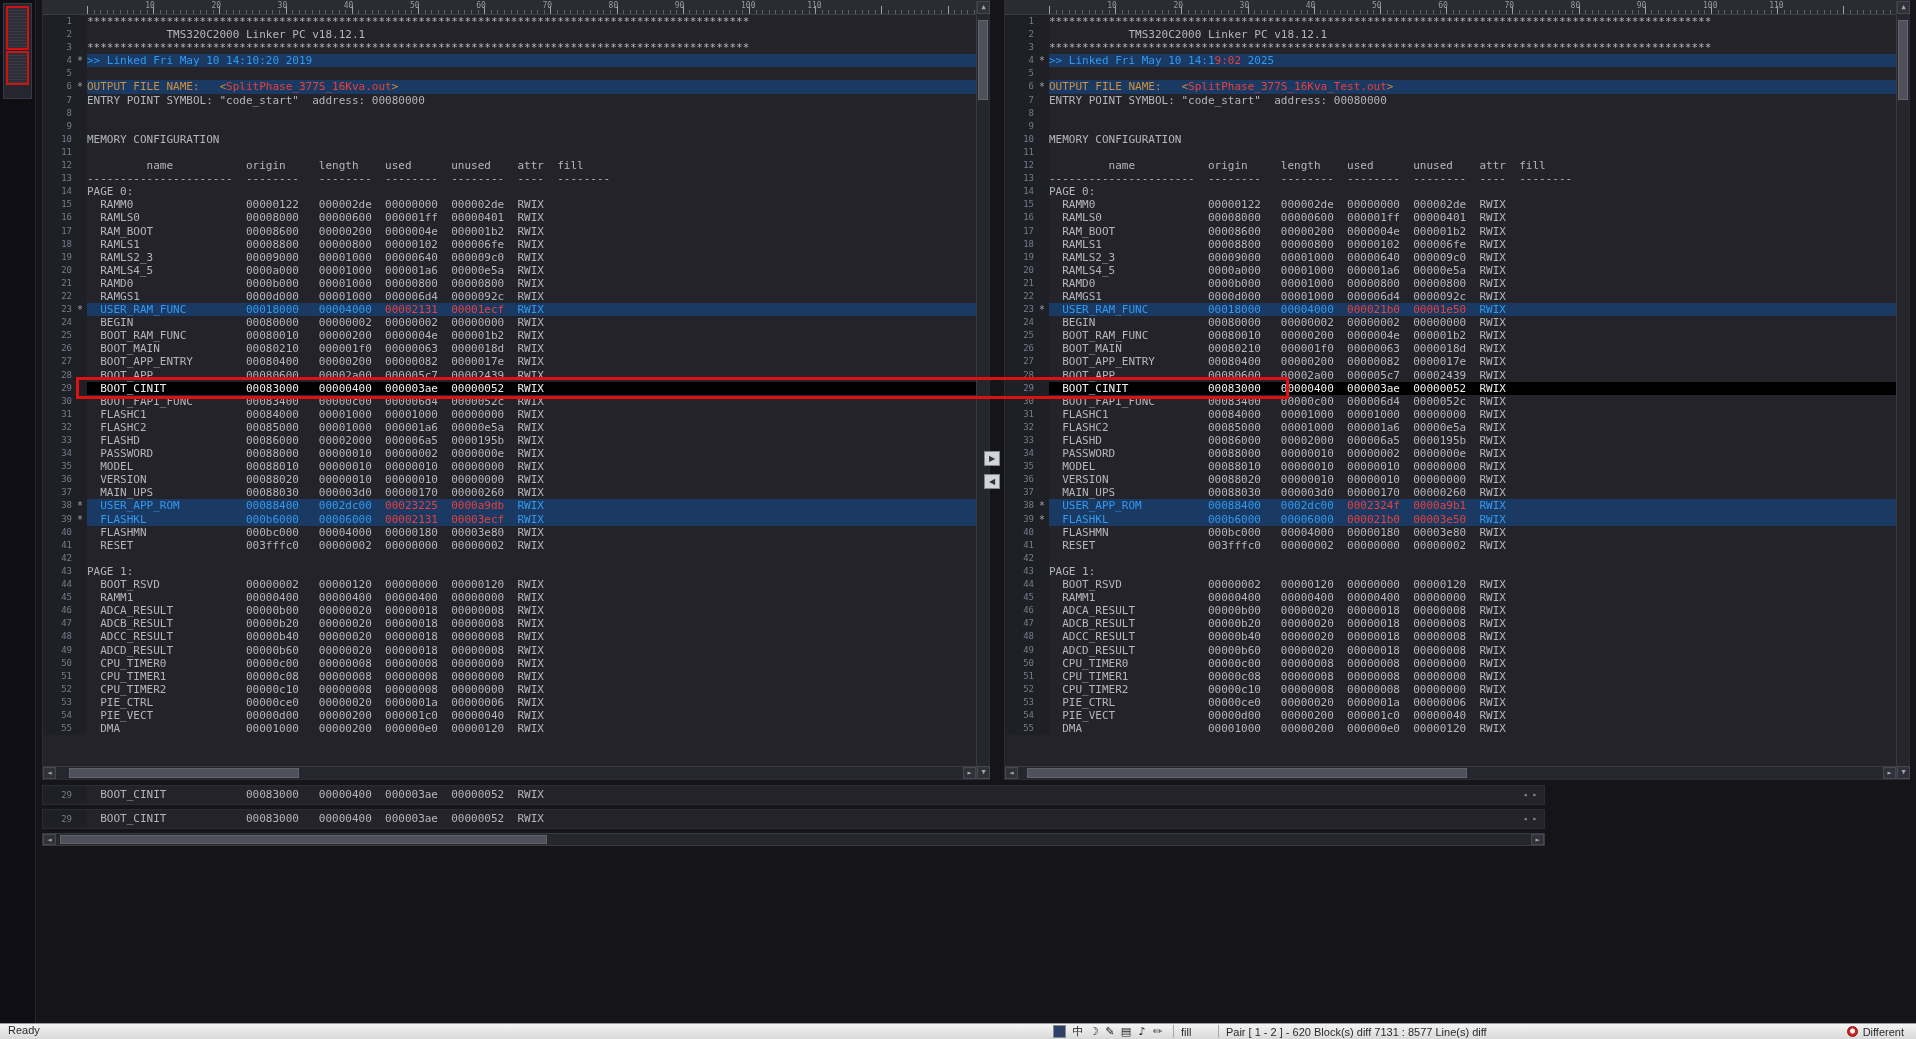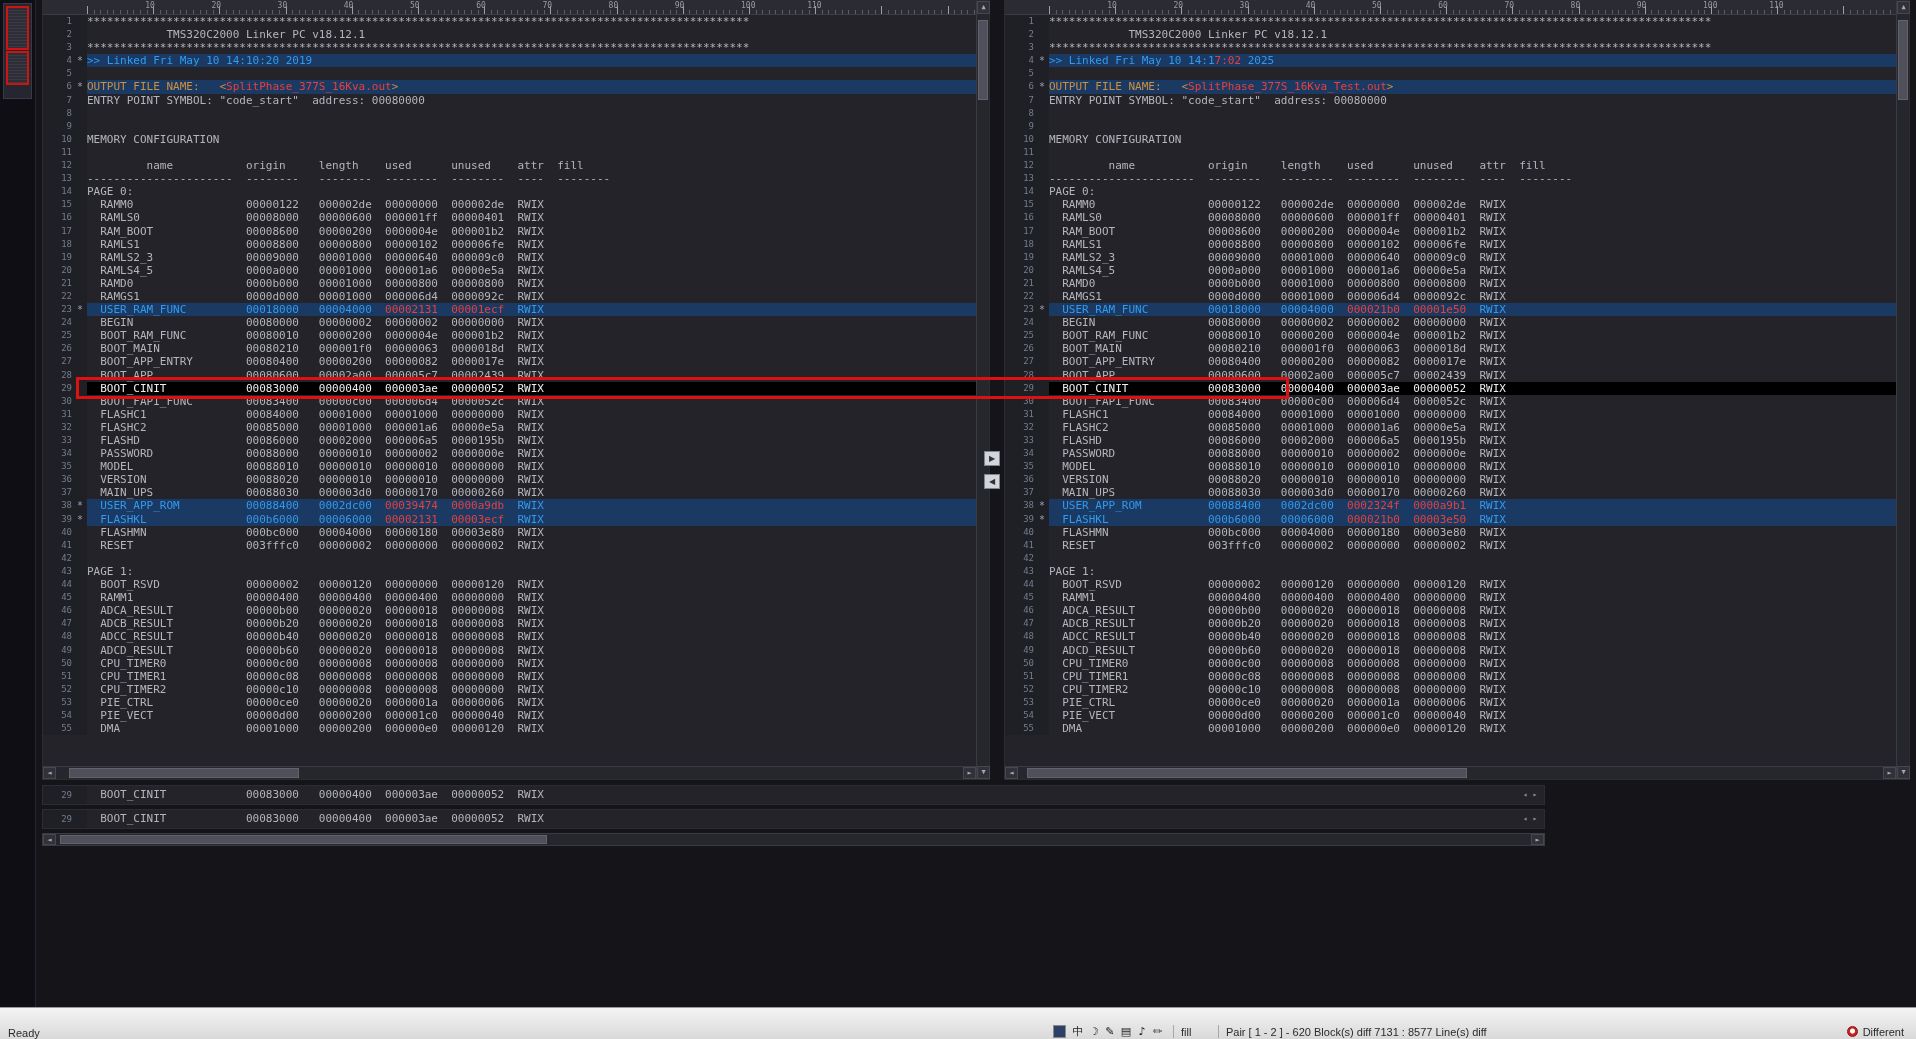--- a/index.html
+++ b/index.html
@@ -41,21 +41,21 @@
 .v-track{flex:1;position:relative}
 .v-thumb{position:absolute;left:1px;right:1px;background:#50505a;border:1px solid #636370}
 .bottom-panel{margin-top:5px;width:1503px;flex:none}
 .brow{display:flex;height:20px;background:#232329;border:1px solid #2c2c34;margin-bottom:4px;font-size:11px}
 .brow .gut{line-height:18px}
 .brow .mark{line-height:18px}
 .brow .ltext{line-height:18px}
 .brow-arr{flex:none;width:28px;color:#8a8a94;font-size:8px;text-align:center;line-height:18px}
 .bottom-scroll{height:13px;display:flex;background:#26262d;border:1px solid #3a3a42}
 .filler{flex:1}
-.statusbar{height:32px;flex:none;background:linear-gradient(#f4f4f4,#d9d9d9);border-top:1px solid #9a9a9a;display:flex;align-items:flex-end;font-family:"Liberation Sans",sans-serif;font-size:11px;color:#2a2a2a}
+.statusbar{height:16px;flex:none;background:linear-gradient(#f4f4f4,#d9d9d9);border-top:1px solid #9a9a9a;display:flex;align-items:flex-start;font-family:"Liberation Sans",sans-serif;font-size:11px;color:#2a2a2a}
 .sb-ready{padding-left:8px}
 .sb-right{margin-left:auto;display:flex;align-items:center}
 .tray-tile{width:13px;height:13px;background:#2c4068;border:1px solid #8a8a8a;margin-right:4px;flex:none}
 .tray-icons{display:flex;align-items:center}
 .ticon{display:inline-block;width:16px;text-align:center;font-size:11px;color:#222;font-family:"DejaVu Sans",sans-serif}
 .sbdiv{width:1px;height:13px;background:#a8a8a8;margin:0 7px;flex:none}
 .sb-clip{width:30px;overflow:hidden;white-space:nowrap}
 .sb-pair{white-space:nowrap}
 .sb-gap{width:360px;flex:none}
 .sb-diff{display:flex;align-items:center;padding-right:12px}
@@ -281,21 +281,21 @@
                   <span class="ltext"><span>  VERSION               00088020   00000010  00000010  00000000  RWIX</span></span>
                 </div>
                 <div class="crow">
                   <span class="gut">37</span>
                   <span class="mark"></span>
                   <span class="ltext"><span>  MAIN_UPS              00088030   000003d0  00000170  00000260  RWIX</span></span>
                 </div>
                 <div class="crow diff">
                   <span class="gut">38</span>
                   <span class="mark">*</span>
-                  <span class="ltext"><span class="b">  USER_APP_ROM          00088400   0002dc00  </span><span class="r">00039474</span><span class="b">  </span><span class="r">0000a9db</span><span class="b">  RWIX</span></span>
+                  <span class="ltext"><span class="b">  USER_APP_ROM          00088400   0002dc00  </span><span class="r">00023225</span><span class="b">  </span><span class="r">0000a9db</span><span class="b">  RWIX</span></span>
                 </div>
                 <div class="crow diff">
                   <span class="gut">39</span>
                   <span class="mark">*</span>
                   <span class="ltext"><span class="b">  FLASHKL               000b6000   00006000  </span><span class="r">00002131</span><span class="b">  </span><span class="r">00003ecf</span><span class="b">  RWIX</span></span>
                 </div>
                 <div class="crow">
                   <span class="gut">40</span>
                   <span class="mark"></span>
                   <span class="ltext"><span>  FLASHMN               000bc000   00004000  00000180  00003e80  RWIX</span></span>
@@ -427,21 +427,21 @@
                   <span class="ltext"><span>            TMS320C2000 Linker PC v18.12.1</span></span>
                 </div>
                 <div class="crow">
                   <span class="gut">3</span>
                   <span class="mark"></span>
                   <span class="ltext"><span>****************************************************************************************************</span></span>
                 </div>
                 <div class="crow diff">
                   <span class="gut">4</span>
                   <span class="mark">*</span>
-                  <span class="ltext"><span class="b">&gt;&gt; Linked Fri May 10 14:1</span><span class="r">7:02</span><span class="b"> 2025</span></span>
+                  <span class="ltext"><span class="b">&gt;&gt; Linked Fri May 10 14:1</span><span class="r">9:02</span><span class="b"> 2025</span></span>
                 </div>
                 <div class="crow">
                   <span class="gut">5</span>
                   <span class="mark"></span>
                   <span class="ltext"><span></span></span>
                 </div>
                 <div class="crow diff">
                   <span class="gut">6</span>
                   <span class="mark">*</span>
                   <span class="ltext"><span class="o">OUTPUT FILE NAME:   &lt;</span><span class="r">SplitPhase_377S_16Kva_Test.out</span><span class="o">&gt;</span></span>

